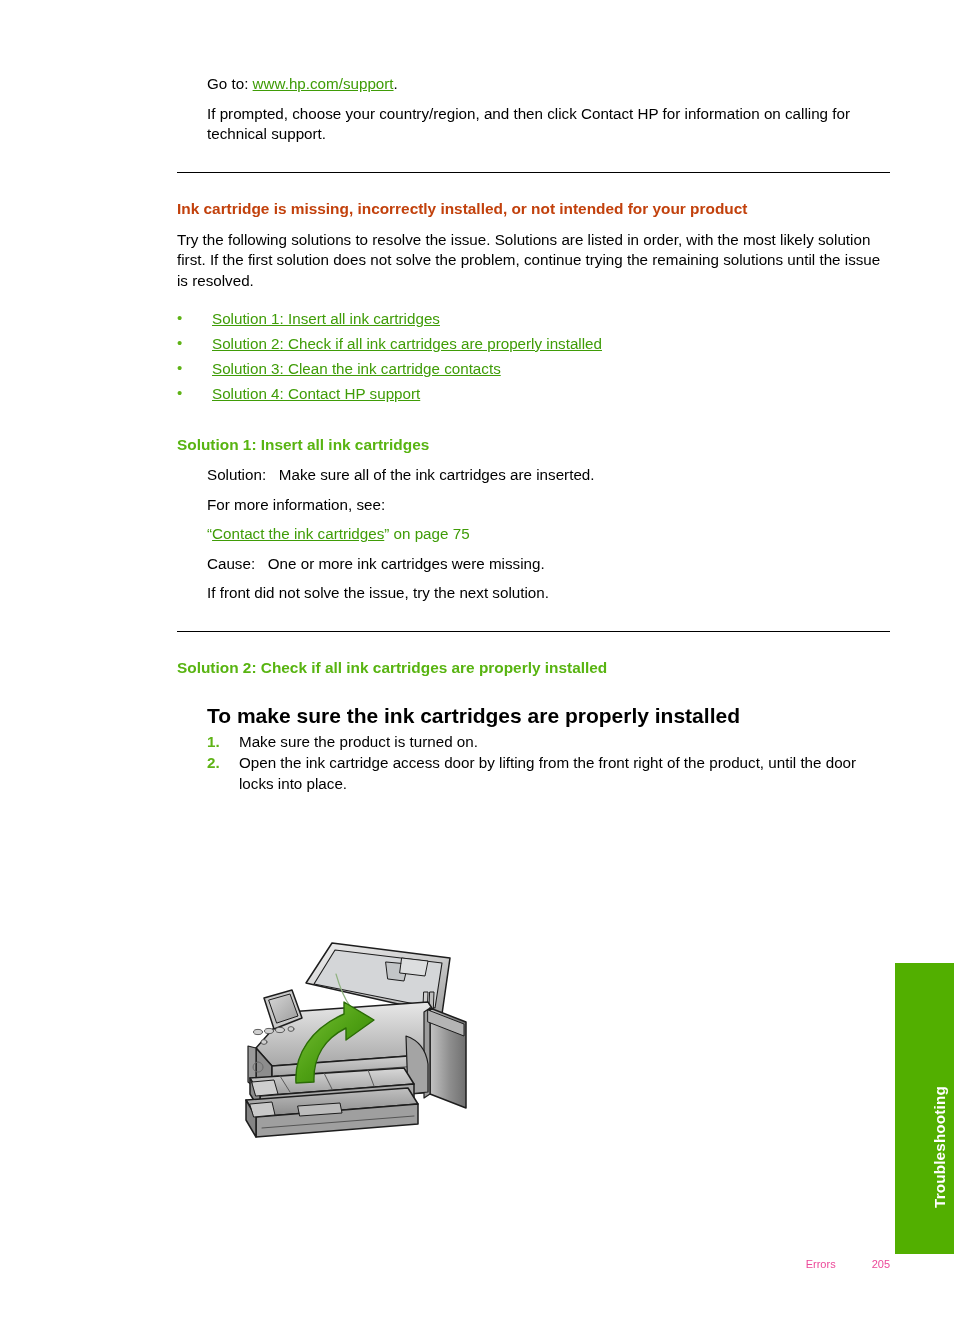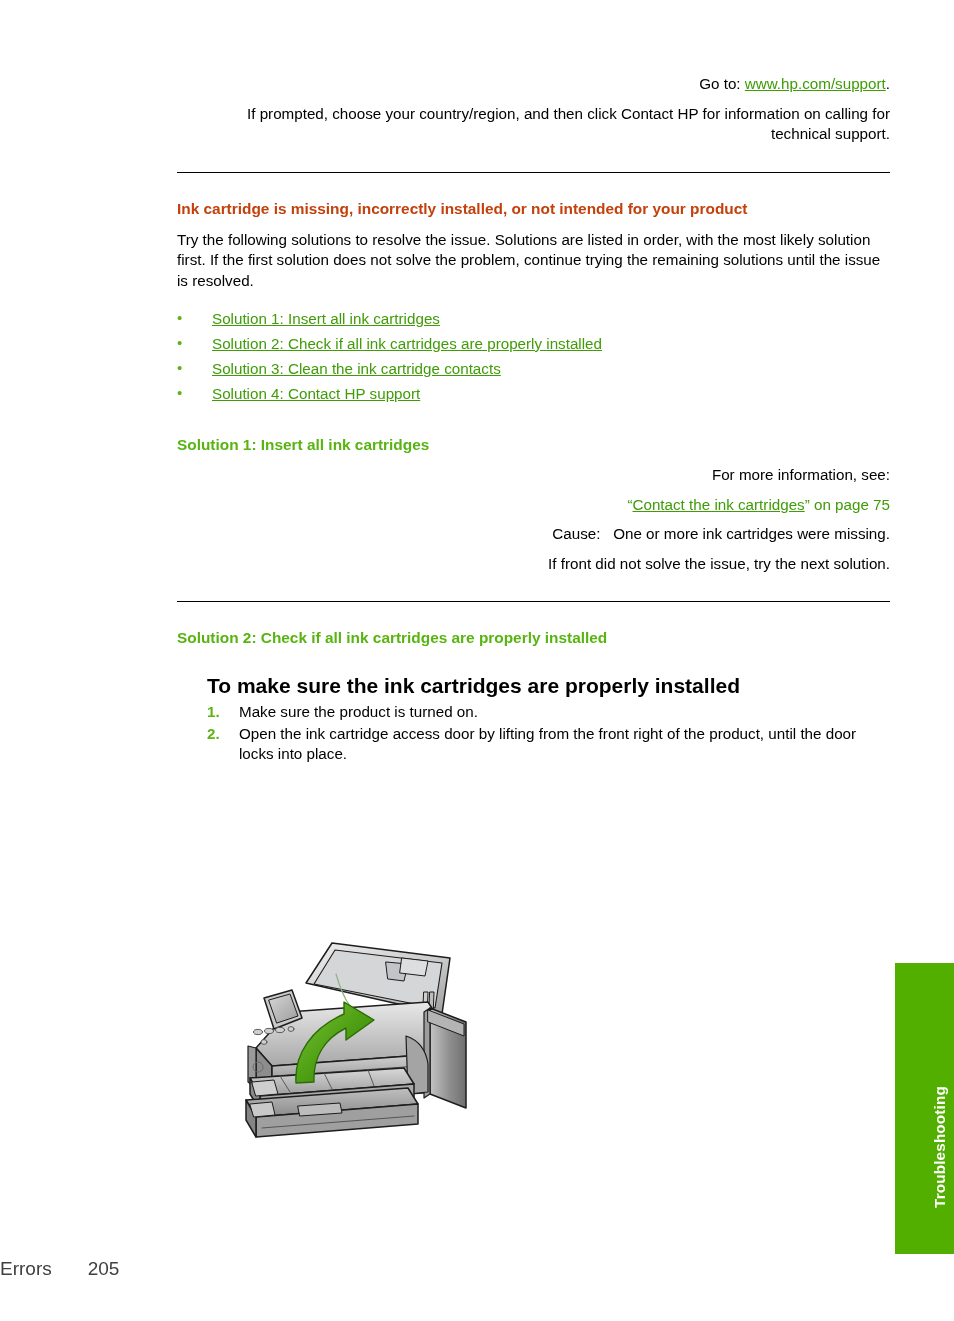--- a/index.html
+++ b/index.html
@@ -28,21 +28,20 @@
   }
 
   .para {
     font-size: 15.2px;
     line-height: 20.5px;
     margin: 0 0 9px 0;
     color: #000;
   }
   .indent {
     margin-left: 30px;
-    text-align: right;
   }
   b, .bold { font-weight: normal; }
 
   a.link, .link {
     color: #3f9c07;
     text-decoration: underline;
   }
   .link-plain {
     color: #3f9c07;
     text-decoration: none;
@@ -159,22 +158,23 @@
     left: 36px;
     top: 245px;
   }
 
   
   .footer {
     position: absolute;
     left: 0;
     top: 1258px;
     width: 890px;
-    color: #404040;
-    font-size: 19px;
+    text-align: right;
+    color: #ec4899;
+    font-size: 11px;
   }
   .footer .sect { margin-right: 36px; }
   .footer .pageno { }
 </style>
 </head>
 <body>
 
 <div class="page">
 
   <div class="content">
@@ -202,20 +202,23 @@
       <li><a class="link" href="#">Solution 1: Insert all ink cartridges</a></li>
       <li><a class="link" href="#">Solution 2: Check if all ink cartridges are properly installed</a></li>
       <li><a class="link" href="#">Solution 3: Clean the ink cartridge contacts</a></li>
       <li><a class="link" href="#">Solution 4: Contact HP support</a></li>
     </ul>
 
     <div class="spacer-lg"></div>
 
     <h3 class="h-solution">Solution 1: Insert all ink cartridges</h3>
 
+    <p class="para indent">
+      <b>Solution:</b>&nbsp;&nbsp;&nbsp;<span>Make sure all of the ink cartridges are inserted.</span>
+    </p>
 
     <p class="para indent">For more information, see:</p>
 
     <p class="para indent">
       <span class="link-plain">“</span><a class="link" href="#">Contact the ink cartridges</a><span class="link-plain">”</span><span class="link-plain"> on page 75</span>
     </p>
 
     <p class="para indent">
       <b>Cause:</b>&nbsp;&nbsp;&nbsp;<span>One or more ink cartridges were missing.</span>
     </p>

